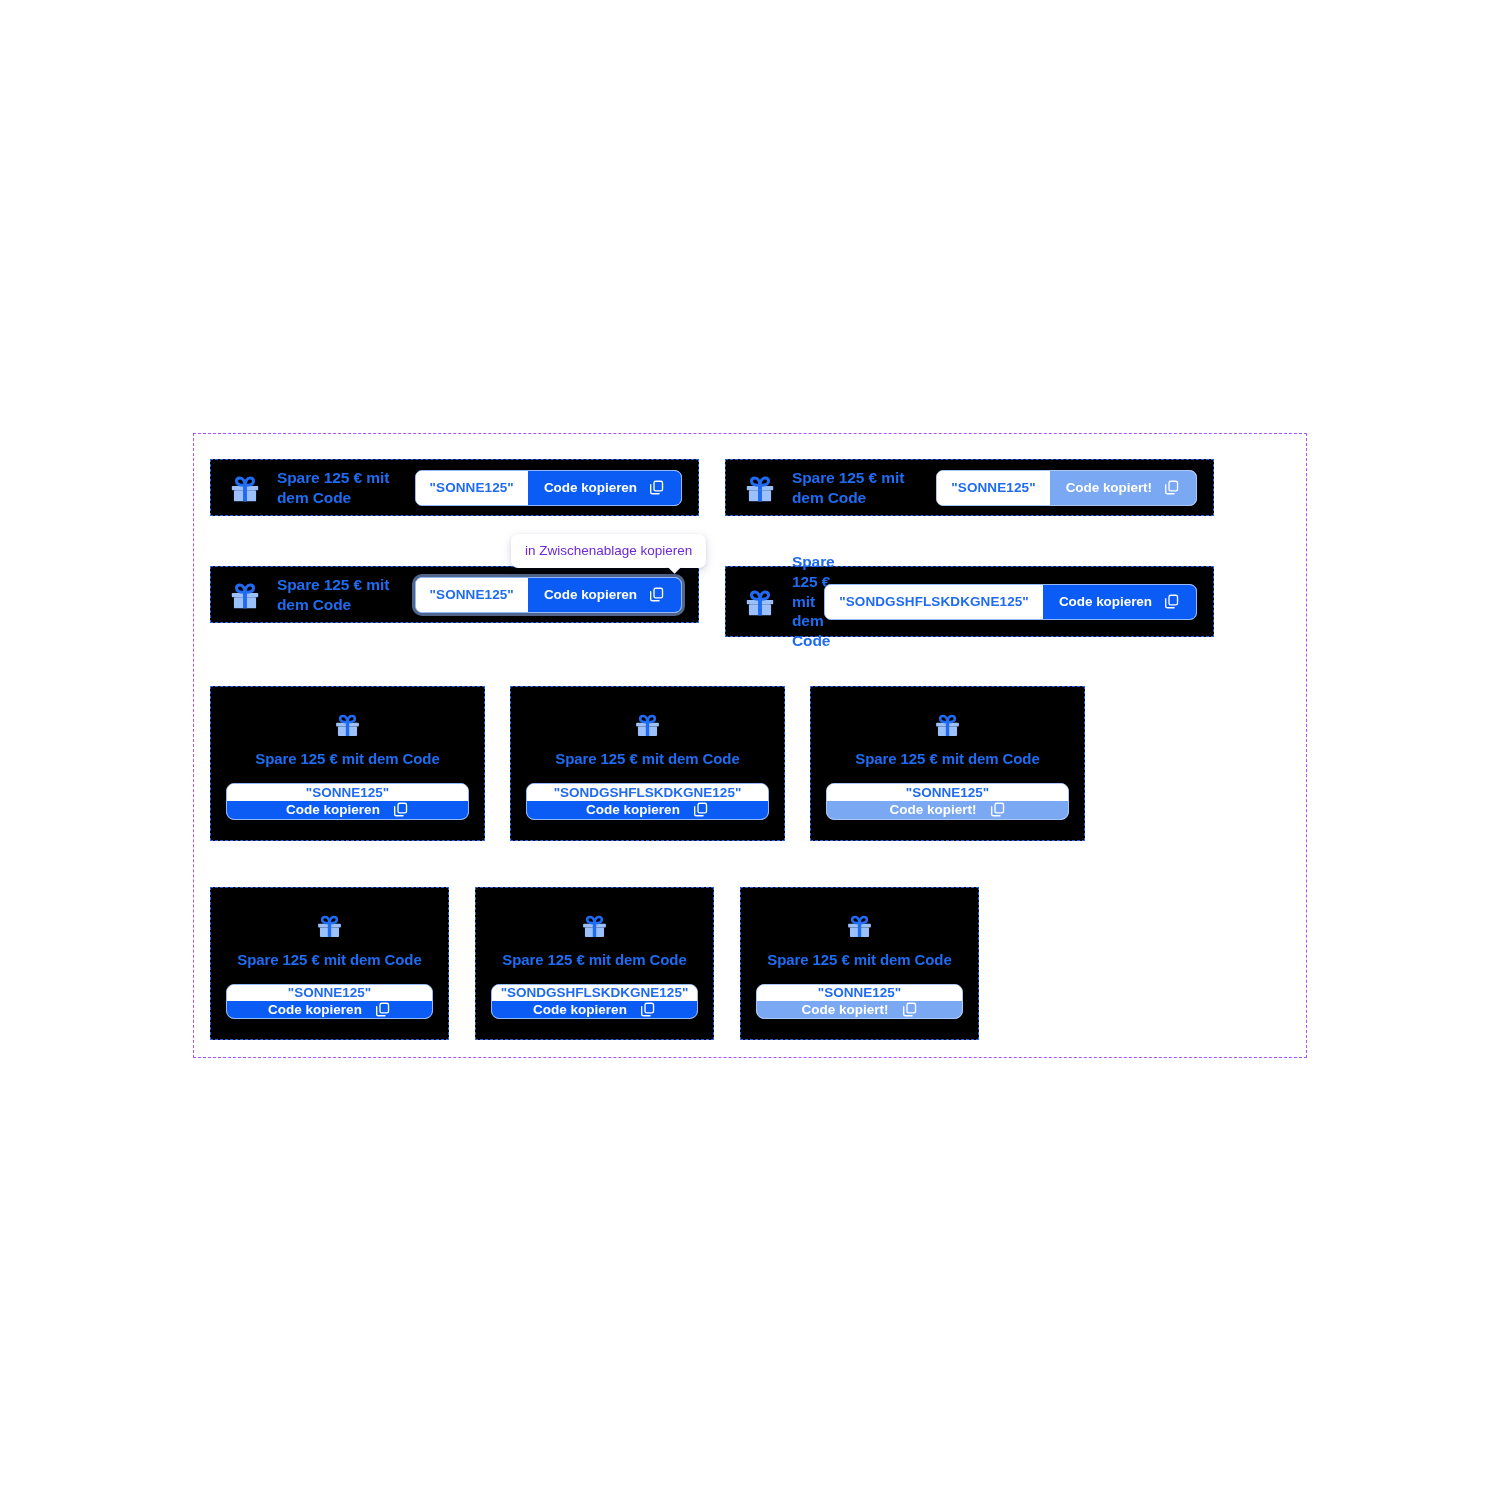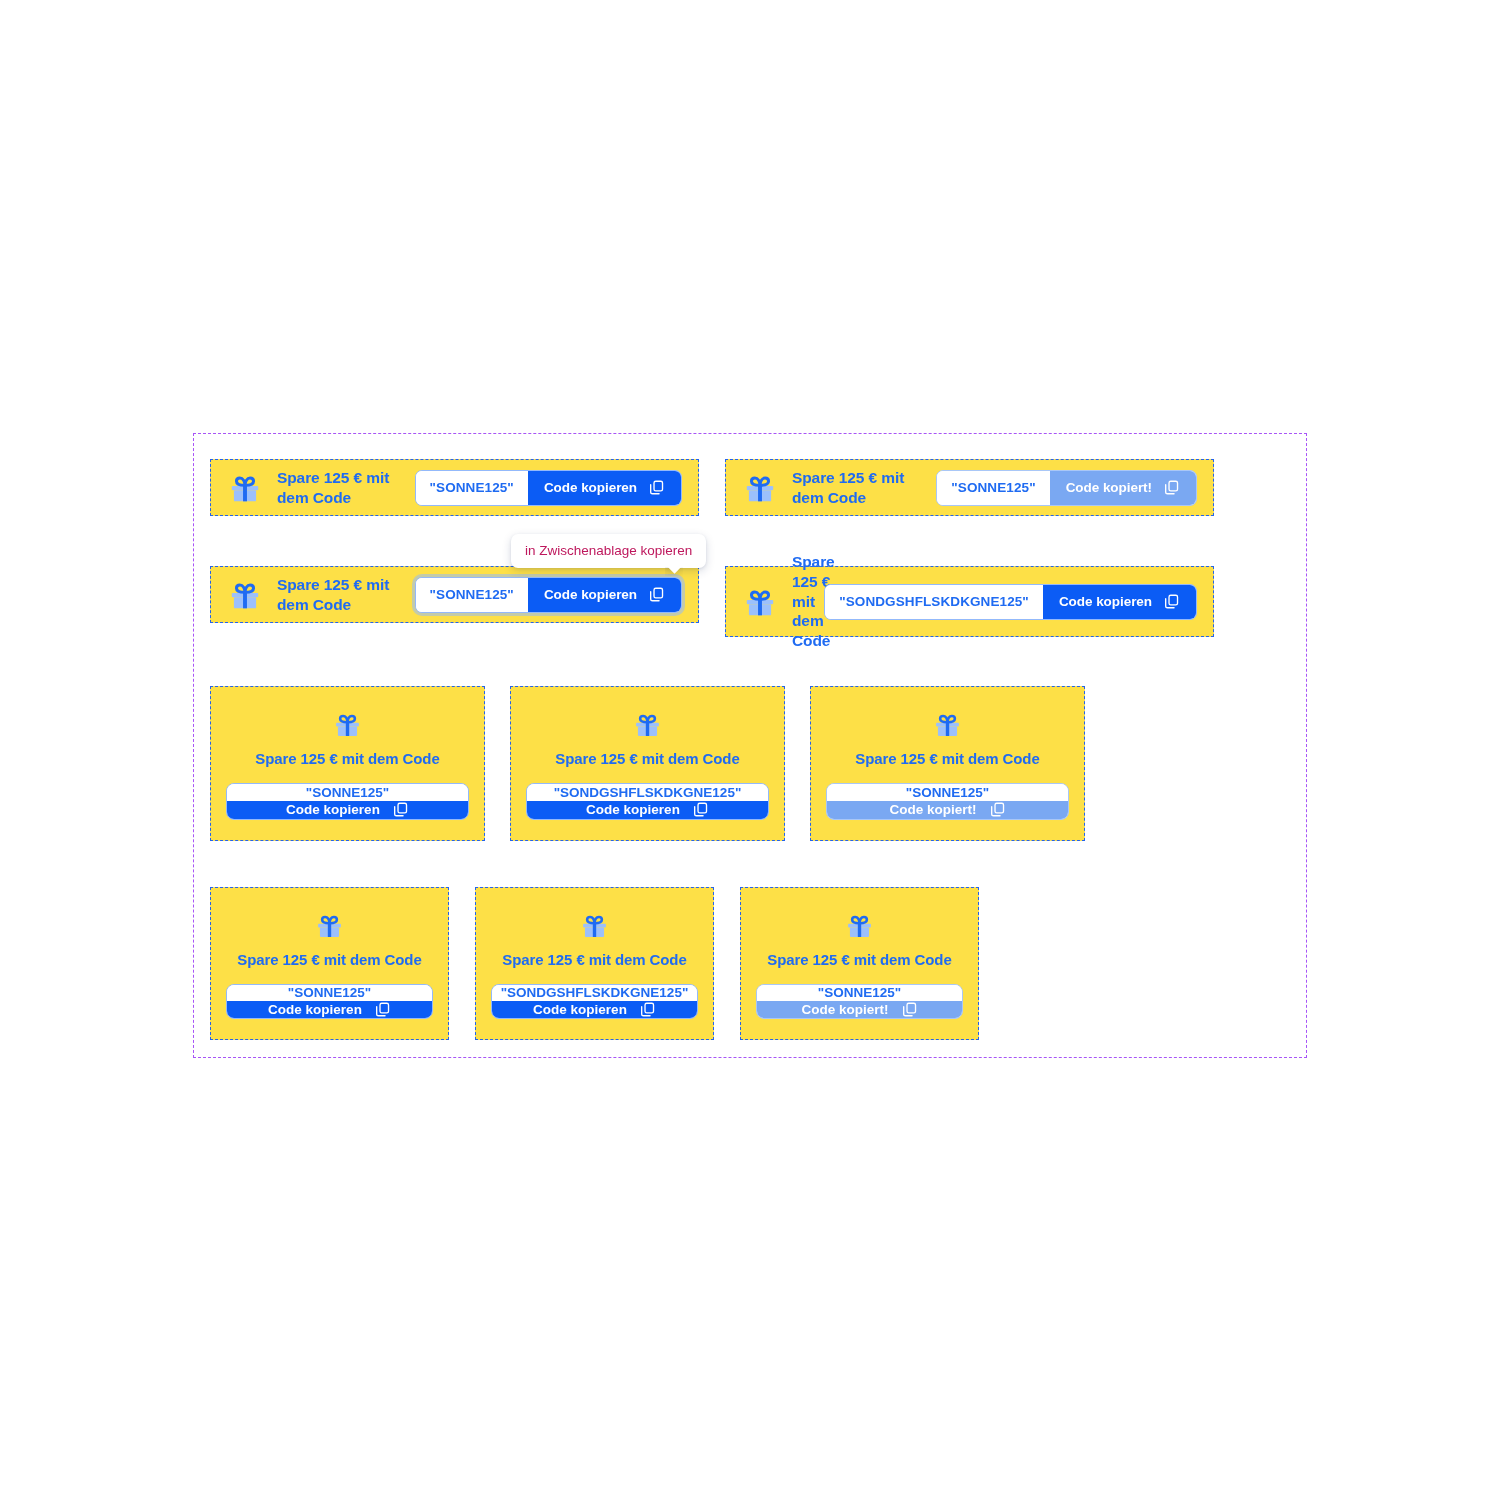--- a/index.html
+++ b/index.html
@@ -25,21 +25,21 @@
     height: 625px;
     border: 1.5px dashed #a855f7;
     box-sizing: border-box;
   }
 
   
   .card {
     position: absolute;
     border: 1.5px dashed #2563eb;
     box-sizing: border-box;
-    background: #fde047;
+    background: #000000;
   }
 
   
   .banner {
     display: flex;
     align-items: center;
     padding: 0 16px;
   }
   .banner-left {
     display: flex;
@@ -167,21 +167,21 @@
   
   #tooltip {
     position: absolute;
     left: 511px;
     top: 534px;
     background: #ffffff;
     border-radius: 7px;
     box-shadow: 0 3px 10px rgba(20,40,90,0.16), 0 1px 3px rgba(20,40,90,0.10);
     padding: 9px 14px 10px 14px;
     font-size: 13.5px;
-    color: #be185d;
+    color: #6d28d9;
     white-space: nowrap;
     z-index: 40;
   }
   #tooltip .tip-arrow {
     position: absolute;
     bottom: -8px;
     right: 23px;
     width: 18px;
     height: 9px;
     overflow: hidden;

